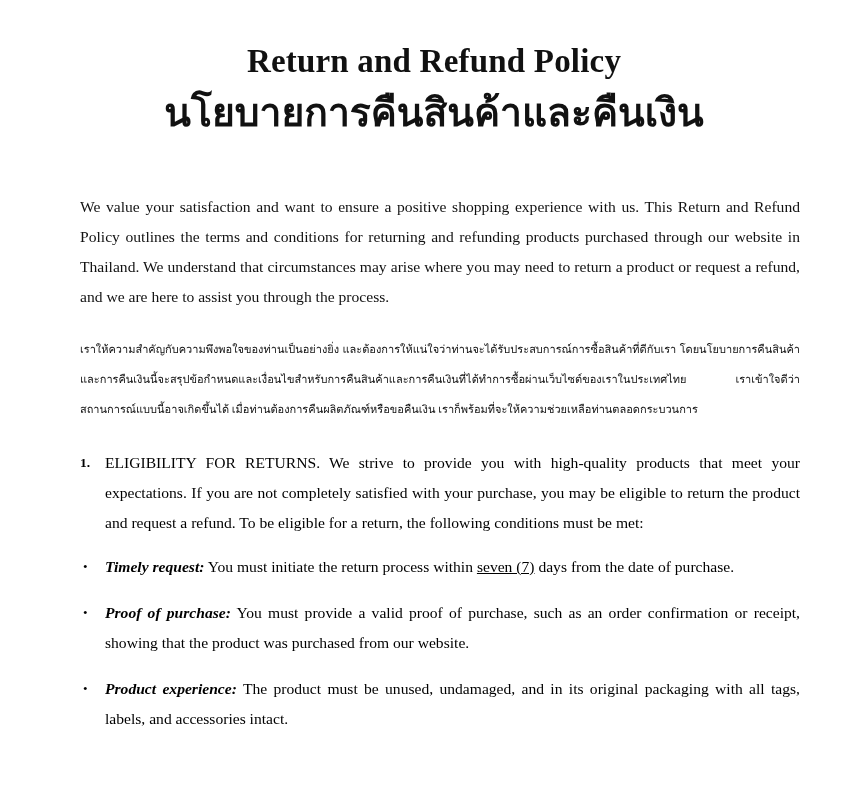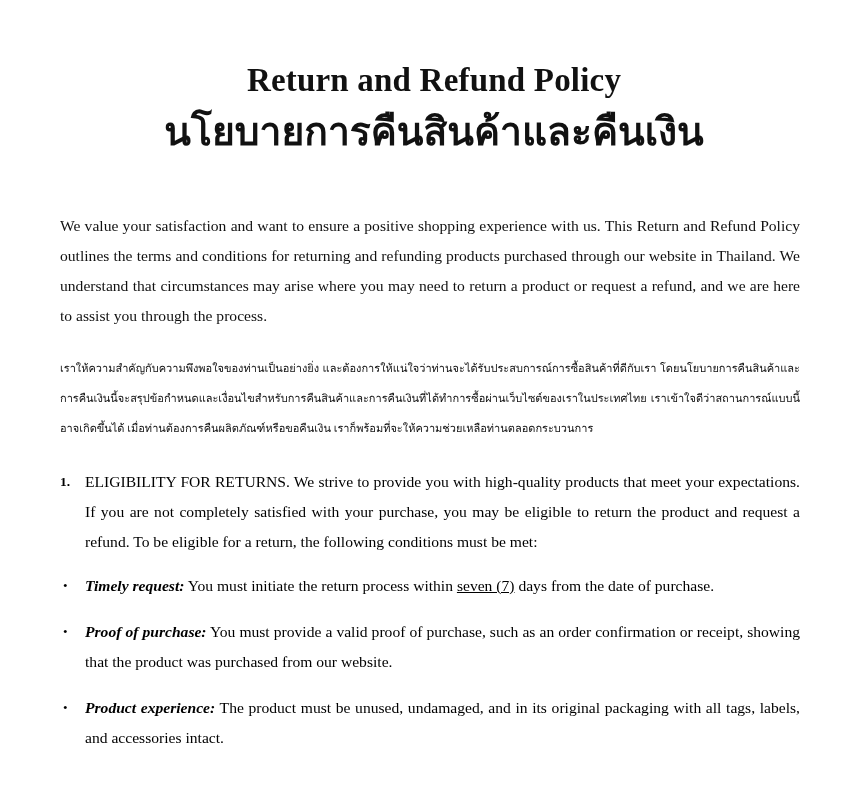--- a/index.html
+++ b/index.html
@@ -19,21 +19,21 @@
   .page {
     width: 868px;
     height: 812px;
     position: relative;
     overflow: hidden;
     box-sizing: border-box;
   }
 
   
   .title-block {
-    padding-top: 62px;
+    padding-top: 43px;
     text-align: center;
   }
   .doc-title {
     font-size: 33px;
     font-weight: bold;
     letter-spacing: 0.2px;
     line-height: 1.15;
     margin: 0;
     color: #111111;
   }
@@ -41,21 +41,21 @@
     font-size: 39px;
     font-weight: bold;
     line-height: 1.25;
     margin: 8px 0 0 0;
     color: #111111;
   }
 
   
   .body-wrap {
     margin-top: 54px;
-    padding-left: 60px;
+    padding-left: 80px;
     padding-right: 68px;
   }
 
   p.para {
     margin: 0 0 0 0;
     font-size: 15.6px;
     line-height: 30px;
     text-align: justify;
     text-justify: inter-word;
     color: #111111;

